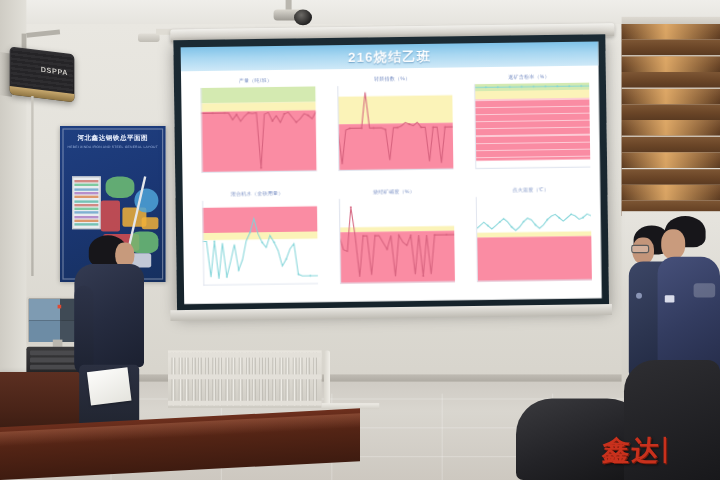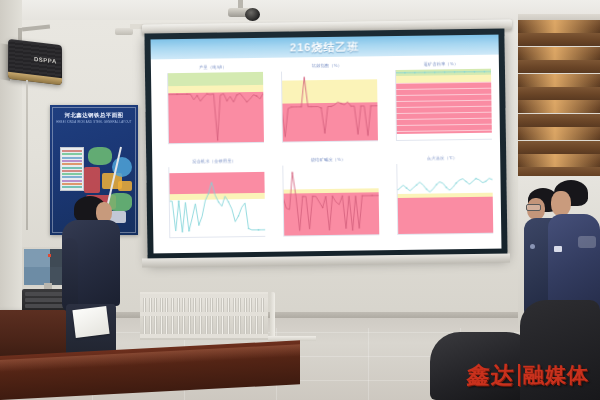--- a/index.html
+++ b/index.html
@@ -505,16 +505,15 @@
   </div>
 
   <div class="chair"></div>
   <div class="chair2"></div>
   <div class="table-front"></div>
   <div class="table-gloss"></div>
 
   <div class="watermark">
     <span class="wm-txt">鑫达</span>
     <span class="wm-bar"></span>
-    <span class="wm-txt2">融媒体</span>
   </div>
 
 </div>
 
 </body></html>

